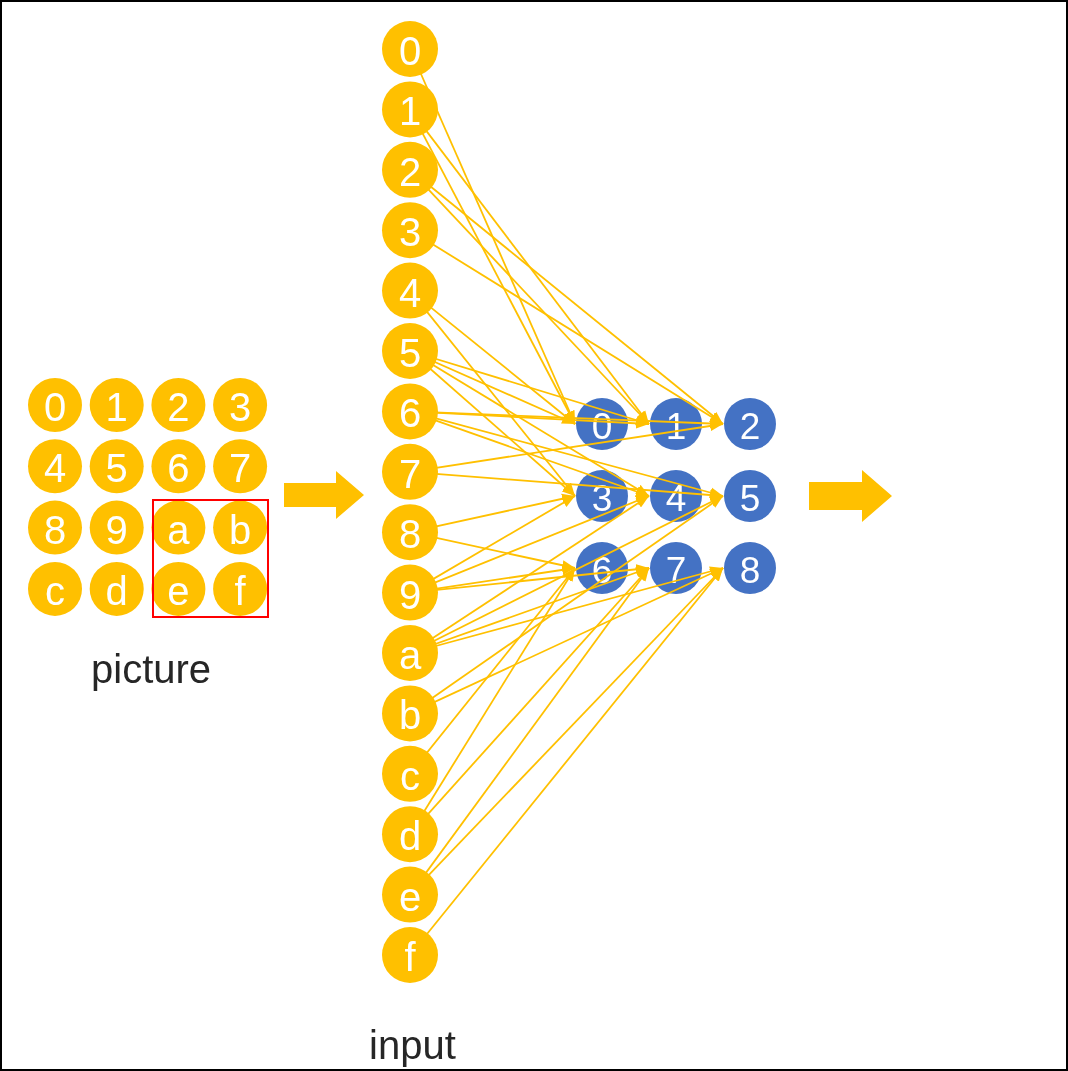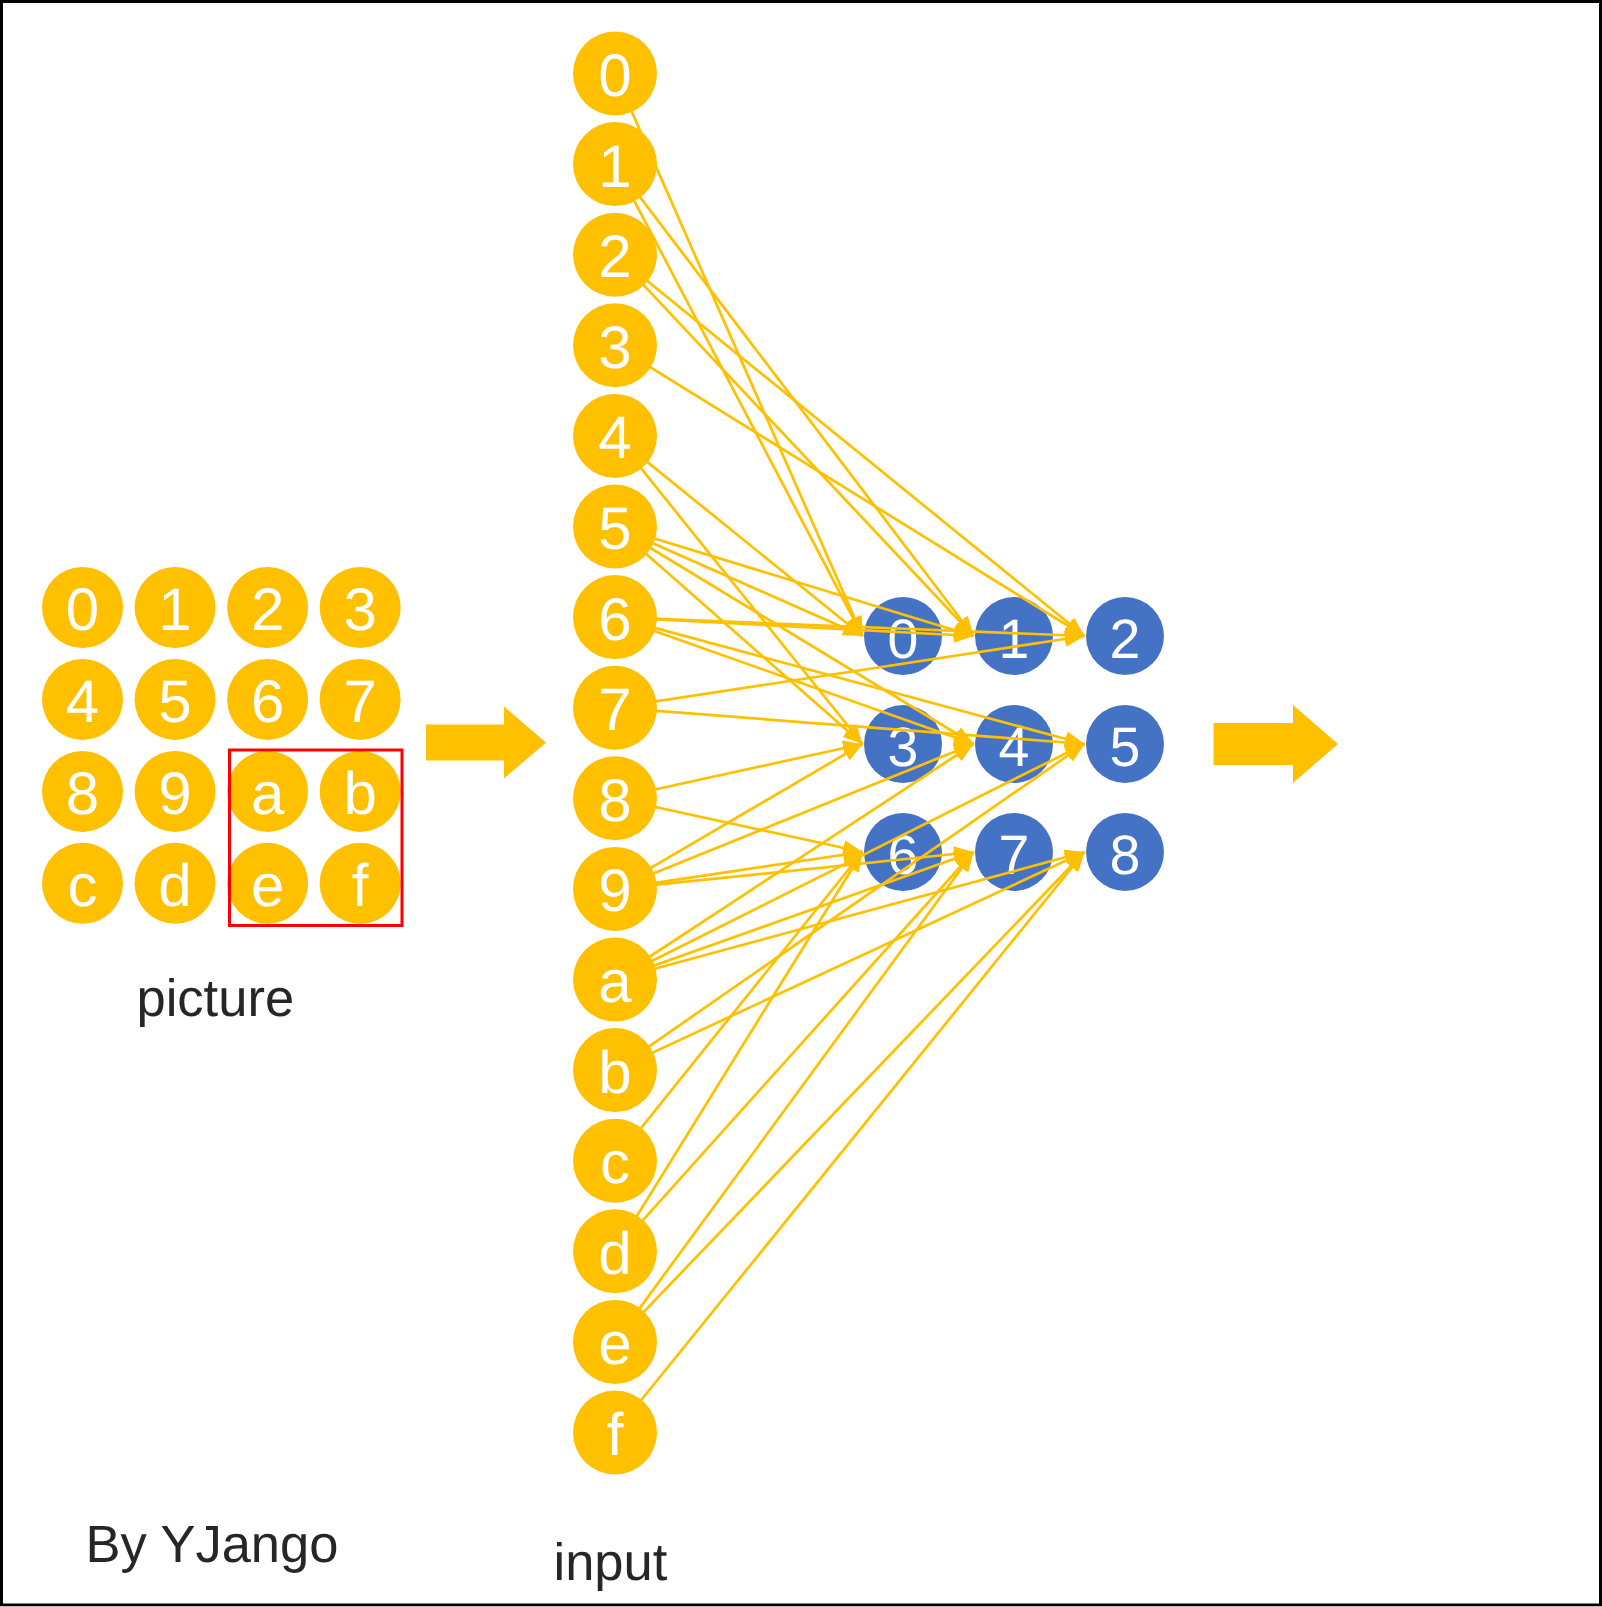--- a/index.html
+++ b/index.html
@@ -8,21 +8,21 @@
     position:relative;
     width:1068px;height:1071px;
     box-sizing:border-box;
     border:2px solid #000;
     background:#fff;
     overflow:hidden;
   }
   svg{position:absolute;left:0;top:0;}
   .caption{
     position:absolute;
-    font-size:35px;
+    font-size:40px;
     color:#262626;
     white-space:nowrap;
     line-height:1.1;
   }
 </style>
 </head>
 <body>
 
 <div class="frame">
   <svg id="diagram" width="1064" height="1067" viewBox="0 0 1064 1067">
@@ -151,14 +151,13 @@
       <circle cx="408" cy="892.6" r="28" fill="#FFC000"></circle>
       <text x="408" y="894.6" text-anchor="middle" dominant-baseline="central" fill="#FFFFFF" font-size="40" font-family="&quot;Liberation Sans&quot;,&quot;DejaVu Sans&quot;,sans-serif">e</text>
       <circle cx="408" cy="953" r="28" fill="#FFC000"></circle>
       <text x="408" y="955" text-anchor="middle" dominant-baseline="central" fill="#FFFFFF" font-size="40" font-family="&quot;Liberation Sans&quot;,&quot;DejaVu Sans&quot;,sans-serif">f</text>
     </svg>
 
   <div class="caption" style="left:89px;top:645px;">picture</div>
 
   <div class="caption" style="left:367px;top:1001px;margin-top:20px;">input</div>
 
-  <div class="caption" style="left:55px;top:1009px;">By YJango</div>
 </div>
 
 </body></html>

